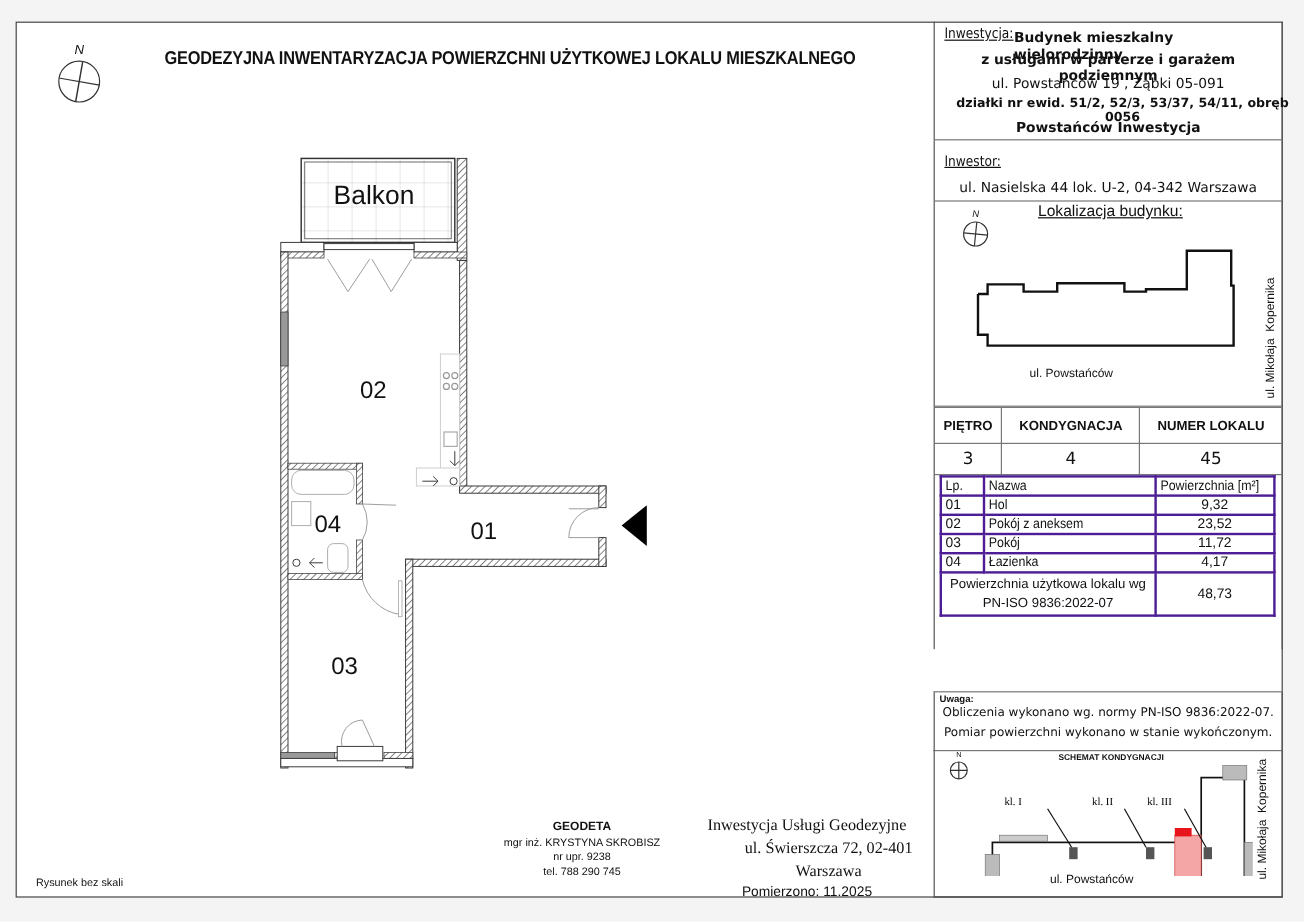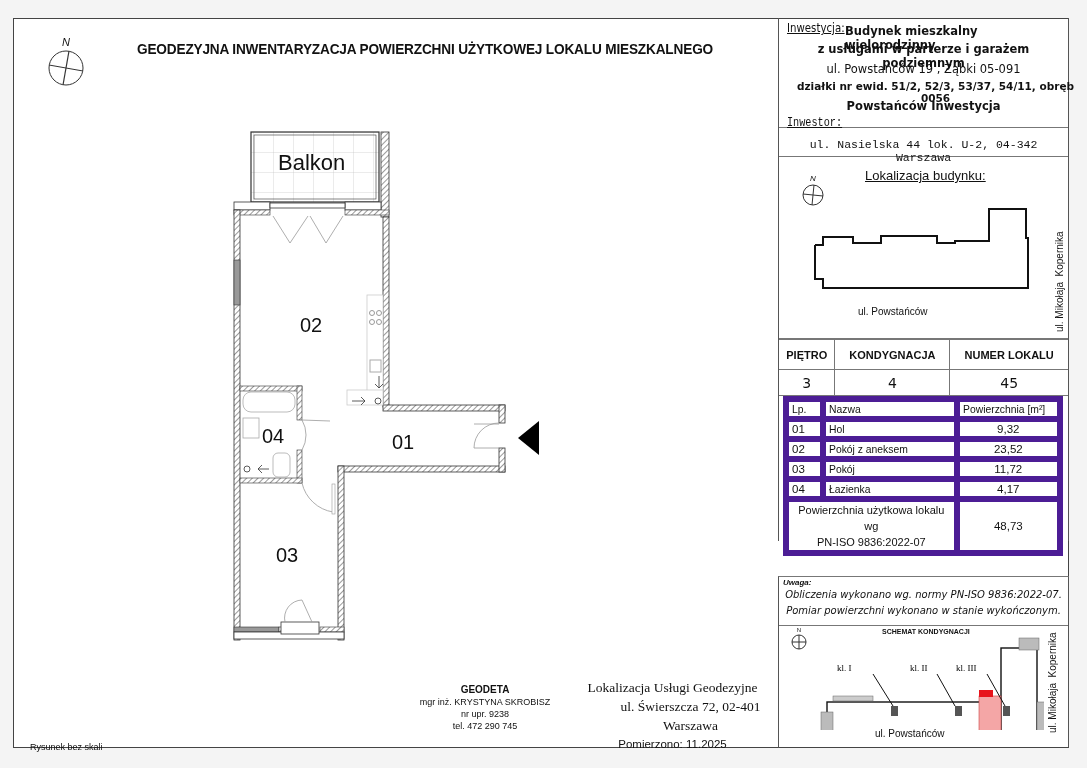--- a/index.html
+++ b/index.html
@@ -15,21 +15,21 @@
   .rpanel { left:778px; top:18px; width:291px; height:523px; border-left:1px solid #555;
             border-right:1px solid #555; box-sizing:border-box; }
   .rp-sec { position:absolute; left:0; width:100%; box-sizing:border-box; border-bottom:1px solid #777; }
   .calib { font-family:"DejaVu Sans", sans-serif; }
   .lbl-ul { font-size:12px; text-decoration:underline; position:absolute; transform:scaleX(0.85); transform-origin:left top; }
   .center { text-align:center; }
   table.meta { border-collapse:collapse; width:100%; }
   table.meta td { border:1px solid #777; text-align:center; }
   table.rooms { border-collapse:collapse; position:absolute; left:783px; top:396px; width:280px;
                 font-size:11.5px; }
-  table.rooms td { border:6px solid #4c1d95; padding:0 3px; height:14px; line-height:14px; }
+  table.rooms td { border:2px solid #4c1d95; padding:0 3px; height:14px; line-height:14px; }
   .narrow { display:inline-block; transform:scaleX(0.9); transform-origin:left center; white-space:nowrap; }
   .footer-small { font-size:9px; text-align:center; line-height:12px; }
   .serif { font-family:"Liberation Serif", serif; }
 </style>
 </head>
 <body>
 
 <div class="sheet"></div>
 
 <div class="abs north">
@@ -123,29 +123,29 @@
   <text x="300" y="332" font-family="Liberation Sans, sans-serif" font-size="20" fill="#111">02</text>
   <text x="262" y="443" font-family="Liberation Sans, sans-serif" font-size="20" fill="#111">04</text>
   <text x="392" y="449" font-family="Liberation Sans, sans-serif" font-size="20" fill="#111">01</text>
   <text x="276" y="562" font-family="Liberation Sans, sans-serif" font-size="20" fill="#111">03</text>
 </svg>
 <svg class="abs" style="left:517px;top:421px" width="24" height="34">
   <polygon points="22,0 22,34 1,17" fill="#000"></polygon>
 </svg>
 
 <div class="abs rpanel">
-  <div class="rp-sec calib" style="top:0;height:110px;">
+  <div class="rp-sec calib" style="top:0;height:99px;">
     <span class="lbl-ul" style="left:8px;top:3px;">Inwestycja:</span>
     <div class="abs center" style="left:0;width:100%;top:24px;font-size:11.5px;font-weight:bold;">z usługami w parterze i garażem podziemnym</div>
     <div class="abs" style="left:66px;top:6px;font-size:11.5px;font-weight:bold;">Budynek mieszkalny wielorodzinny</div>
     <div class="abs center" style="left:0;width:100%;top:44px;font-size:11.5px;">ul. Powstańców 19 , Ząbki 05-091</div>
     <div class="abs center" style="left:12px;width:100%;top:62px;font-size:10.5px;font-weight:bold;">działki nr ewid. 51/2, 52/3, 53/37, 54/11, obręb 0056</div>
     <div class="abs center" style="left:0;width:100%;top:81px;font-size:11.5px;font-weight:bold;">Powstańców Inwestycja</div>
   </div>
-  <div class="rp-sec calib" style="top:94px;height:45px;font-family:Liberation Mono, monospace;">
+  <div class="rp-sec calib" style="top:105px;height:45px;">
     <span class="lbl-ul" style="left:8px;top:4px;">Inwestor:</span>
     <div class="abs center" style="left:0;width:100%;top:26px;font-size:11.5px;">ul. Nasielska 44 lok. U-2, 04-342 Warszawa</div>
   </div>
   <div class="rp-sec" style="top:144px;height:177px;">
     <div class="abs" style="left:86px;top:6px;font-size:13px;text-decoration:underline;">Lokalizacja budynku:</div>
     <div class="abs" style="left:22px;top:12px;width:24px;text-align:center;">
       <div style="font-size:8px;font-style:italic;">N</div>
       <svg width="24" height="24">
           <circle cx="12" cy="12" r="10" fill="none" stroke="#333"></circle>
           <line x1="13" y1="2" x2="11" y2="22" stroke="#333"></line>
@@ -206,21 +206,21 @@
   <tr>
     <td colspan="2" class="center" style="line-height:16px;height:34px;font-size:11px;">
       <div>Powierzchnia użytkowa lokalu wg</div>
       <div>PN-ISO 9836:2022-07</div>
     </td>
     <td class="center">48,73</td>
   </tr>
 </tbody>
   </table>
 
-<div class="abs" style="left:778px;top:576px;width:291px;height:50px;border-left:1px solid #555;border-right:1px solid #555;border-top:1px solid #777;border-bottom:1px solid #777;box-sizing:border-box;font-style:italic;">
+<div class="abs" style="left:778px;top:576px;width:291px;height:50px;border-left:1px solid #555;border-right:1px solid #555;border-top:1px solid #777;border-bottom:1px solid #777;box-sizing:border-box;">
   <div class="abs" style="left:4px;top:1px;font-size:8px;font-weight:bold;">Uwaga:</div>
   <div class="abs center calib" style="left:0;width:100%;top:12px;font-size:10px;">Obliczenia wykonano wg. normy PN-ISO 9836:2022-07.</div>
   <div class="abs center calib" style="left:0;width:100%;top:28px;font-size:10px;">Pomiar powierzchni wykonano w stanie wykończonym.</div>
 </div>
 <div class="abs" style="left:778px;top:625px;width:291px;height:123px;border-left:1px solid #555;border-right:1px solid #555;border-bottom:1px solid #444;box-sizing:border-box;">
   <div class="abs" style="left:103px;top:3px;font-size:7px;font-weight:bold;">SCHEMAT KONDYGNACJI</div>
   <div class="abs" style="left:9px;top:2px;width:22px;text-align:center;">
     <div style="font-size:6px;">N</div>
     <svg width="18" height="18">
         <circle cx="9" cy="9" r="7" fill="none" stroke="#333"></circle>
@@ -252,24 +252,24 @@
     <line x1="136" y1="76" x2="118" y2="44" stroke="#111"></line>
     <line x1="186" y1="76" x2="168" y2="44" stroke="#111"></line>
     <text x="18" y="41" font-size="9" font-family="Liberation Serif, serif">kl. I</text>
     <text x="91" y="41" font-size="9" font-family="Liberation Serif, serif">kl. II</text>
     <text x="137" y="41" font-size="9" font-family="Liberation Serif, serif">kl. III</text>
   </svg>
   <div class="abs" style="left:96px;top:103px;font-size:10px;">ul. Powstańców</div>
   <div class="abs" style="left:268px;top:108px;font-size:10px;transform:rotate(-90deg);transform-origin:left top;white-space:pre;">ul. Mikołaja  Kopernika</div>
 </div>
 
-<div class="abs" style="left:30px;top:730px;font-size:9px;margin-top:12px;">Rysunek bez skali</div>
+<div class="abs" style="left:30px;top:730px;font-size:9px;">Rysunek bez skali</div>
 <div class="abs footer-small" style="left:410px;top:684px;width:150px;">
   <div style="font-weight:bold;font-size:10px;">GEODETA</div>
   <div>mgr inż. KRYSTYNA SKROBISZ</div>
   <div>nr upr. 9238</div>
-  <div>tel. 472 290 745</div>
+  <div>tel. 788 290 745</div>
 </div>
 <div class="abs center" style="left:570px;top:678px;width:205px;">
-  <div class="serif" style="font-size:13.5px;line-height:19px;">Lokalizacja Usługi Geodezyjne</div>
+  <div class="serif" style="font-size:13.5px;line-height:19px;">Inwestycja Usługi Geodezyjne</div>
   <div class="serif" style="font-size:13.5px;line-height:19px;margin-left:36px;">ul. Świerszcza 72, 02-401 Warszawa</div>
   <div style="font-size:11.5px;line-height:19px;">Pomierzono: 11.2025</div>
 </div>
 
 </body></html>

